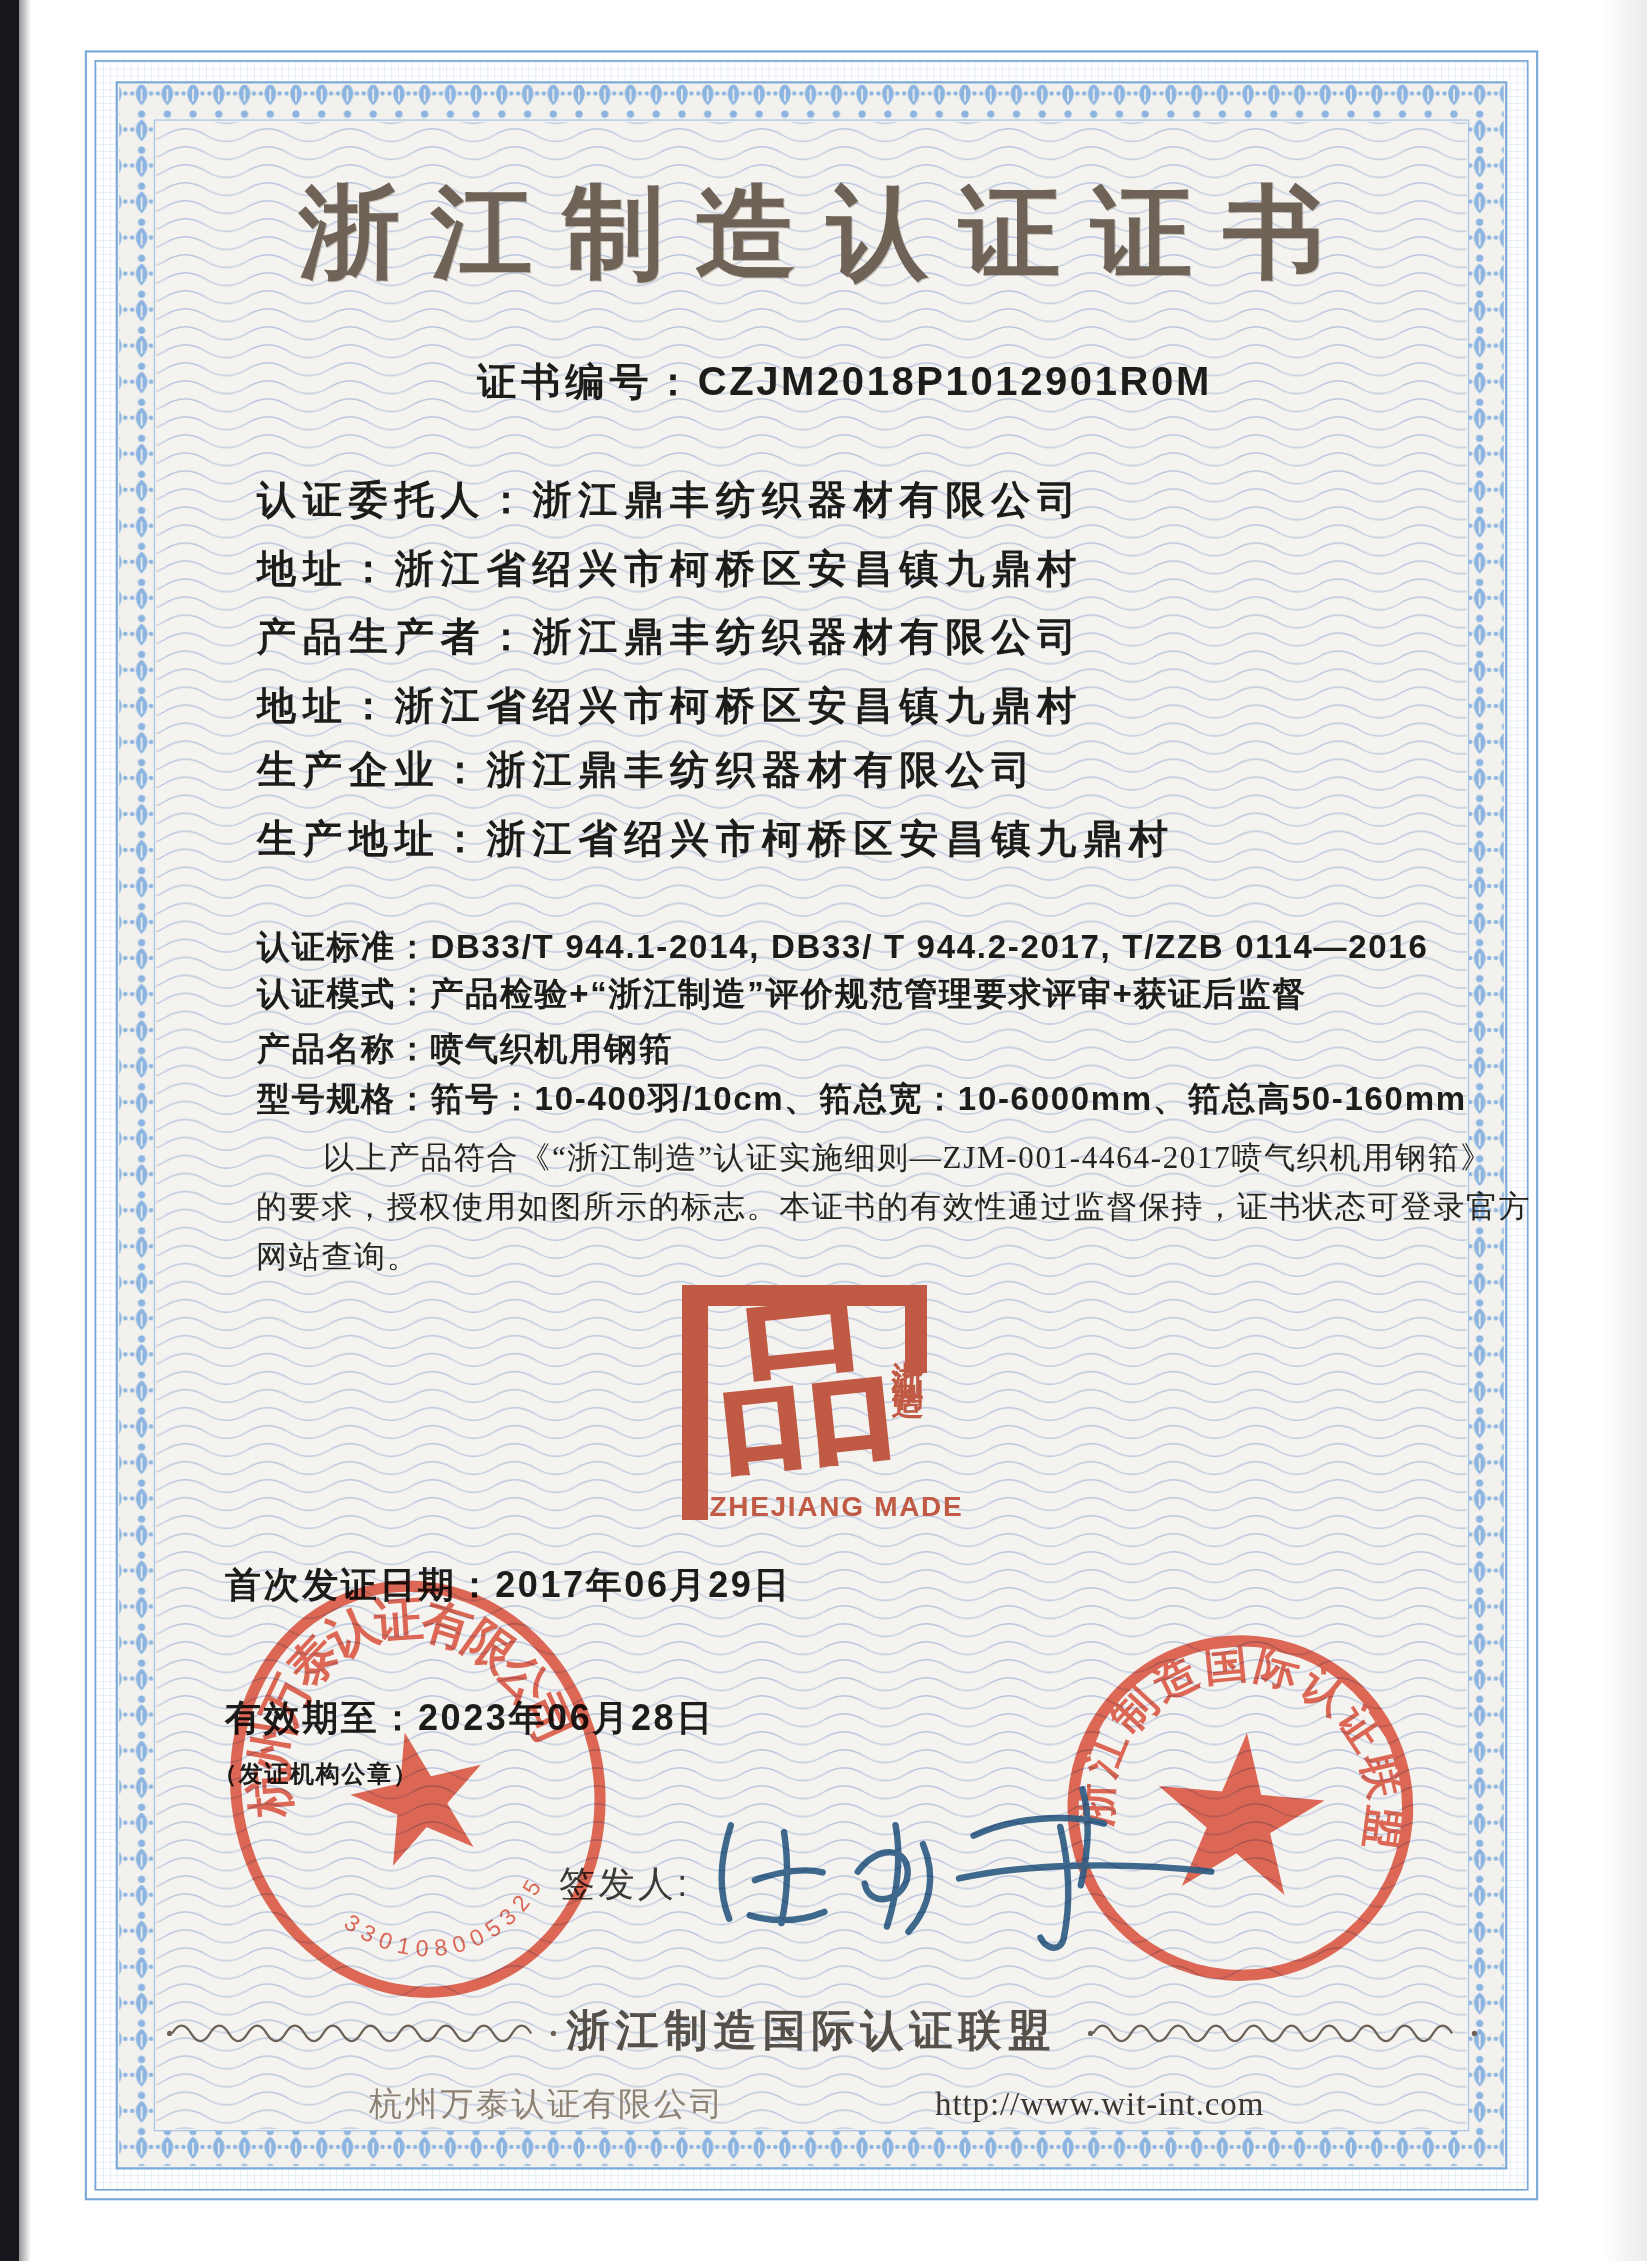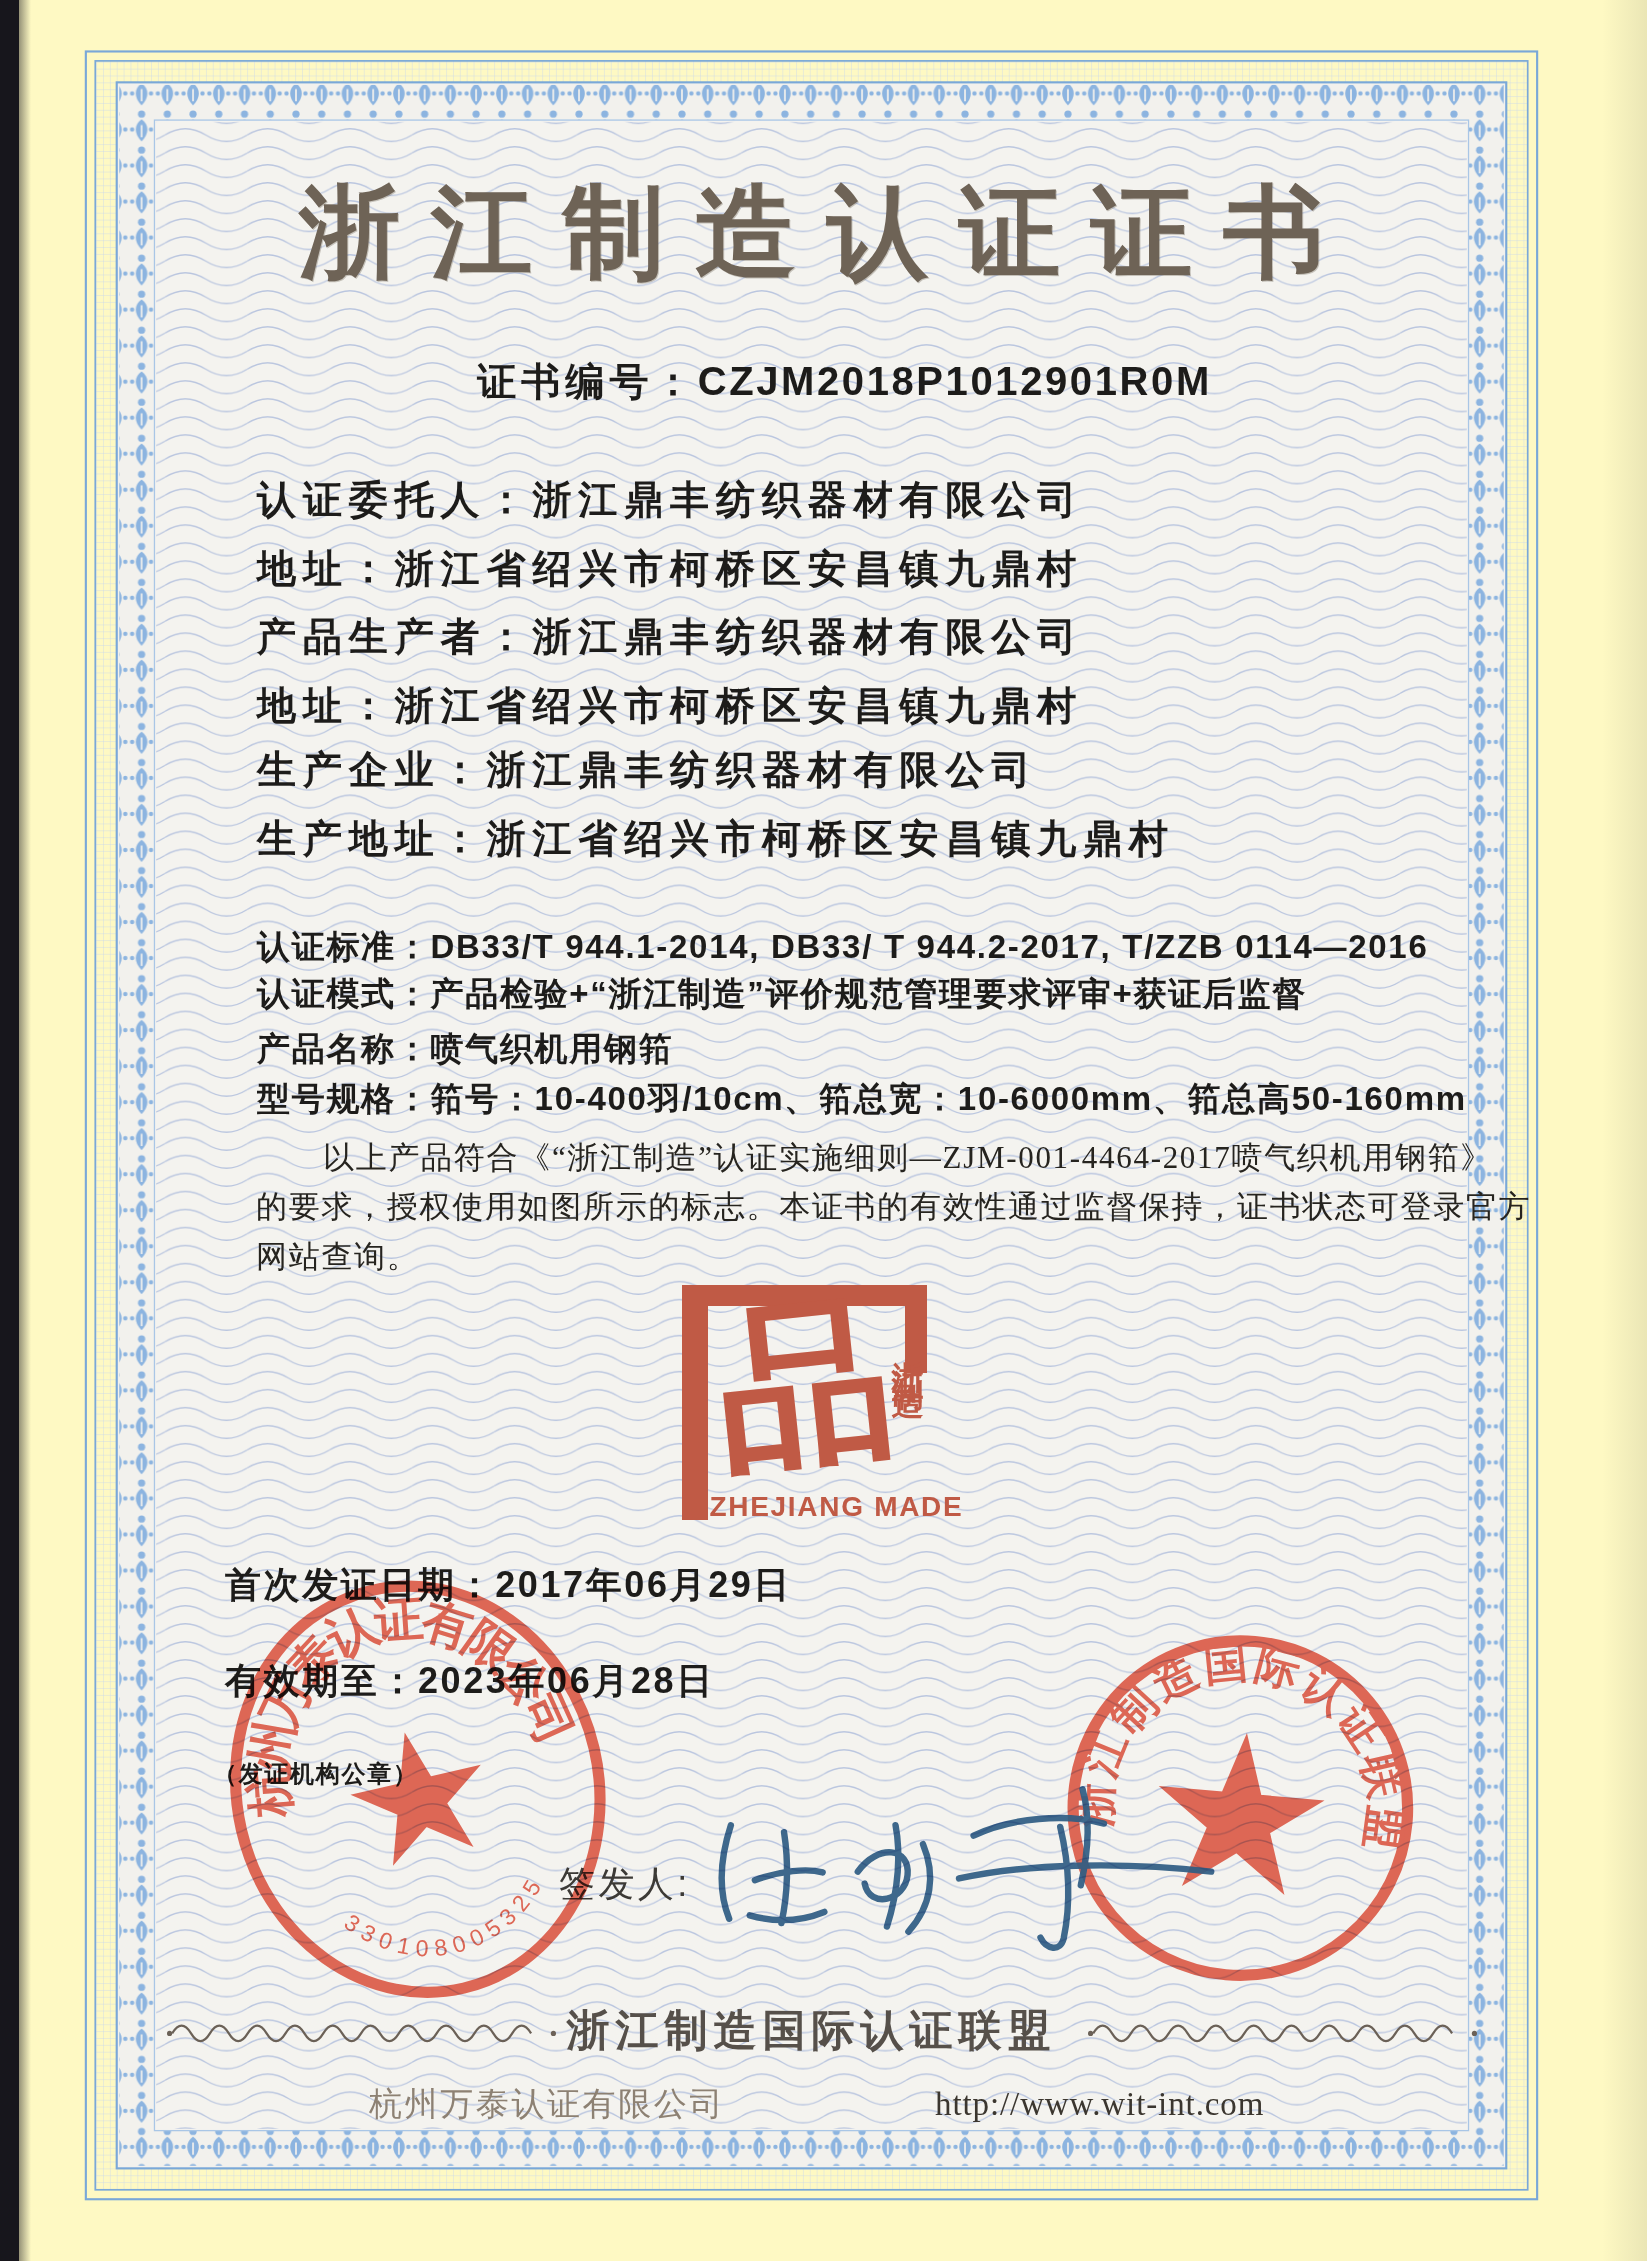--- a/index.html
+++ b/index.html
@@ -1,16 +1,16 @@
 <!DOCTYPE html>
 <html style="font-size:13.7px"><head>
 <meta charset="utf-8">
 <style>
   html,body{margin:0;padding:0;background:#d8d8d4;}
-  #page{position:relative;width:1647px;height:2261px;background:#fef9c3;overflow:hidden;
+  #page{position:relative;width:1647px;height:2261px;background:#ffffff;overflow:hidden;
         font-family:"Liberation Sans",sans-serif;color:#1d1c1a;}
   .abs{position:absolute;}
   
   #scan-left-strip{left:0;top:0;width:19px;height:2261px;background:#17161c;}
   #scan-left-fade{left:19px;top:0;width:12px;height:2261px;background:linear-gradient(90deg,rgba(23,22,28,.45),rgba(23,22,28,0));}
   #scan-right-band{right:0;top:0;width:45px;height:2261px;background:linear-gradient(90deg,rgba(60,60,60,0),rgba(60,60,60,.10));}
   
   .title{left:156px;top:176px;width:1311px;text-align:center;font-family:"DejaVu Serif","Liberation Serif",serif;
          font-weight:bold;font-size:101px;line-height:112px;letter-spacing:31px;text-indent:31px;color:#6e6356;
          text-shadow:0.9px 0.9px 0 rgba(110,99,86,.35);}
@@ -104,21 +104,21 @@
   <div class="abs" id="logo">
     <div class="bar-top"></div>
     <div class="bar-stub"></div>
     <div class="bar-left"></div>
     <div class="glyph">品</div>
     <div class="vtext">浙江制造</div>
     <div class="entext">ZHEJIANG MADE</div>
   </div>
 
   <div class="abs dateline" style="top:1562px;">首次发证日期：2017年06月29日</div>
-  <div class="abs dateline" style="top:1658px;">有效期至：2023年06月28日</div>
+  <div class="abs dateline" style="top:1695px;">有效期至：2023年06月28日</div>
   <div class="abs sealnote">（发证机构公章）</div>
 
   <div class="abs issuer">签发人:</div>
 
   <svg class="abs" style="left:167px;top:2023px;" width="395" height="26" viewBox="0 0 460 30">
     <circle cx="3" cy="12" r="3" fill="#6b6157"></circle>
     <path d="M6,12 q11,-18 22,0 t22,0 t22,0 t22,0 t22,0 t22,0 t22,0 t22,0 t22,0 t22,0 t22,0 t22,0 t22,0 t22,0 t22,0 t22,0 t22,0 t22,0 t22,0" fill="none" stroke="#6b6157" stroke-width="2.6"></path>
     <circle cx="450" cy="12" r="3" fill="#6b6157"></circle>
   </svg>
   <div class="abs alliance">浙江制造国际认证联盟</div>

